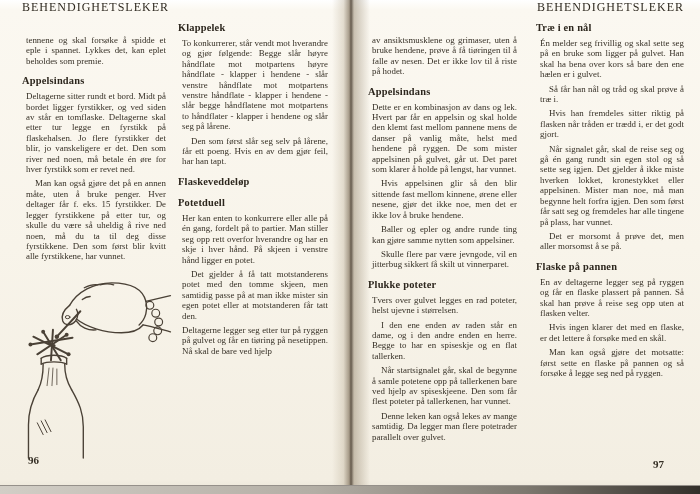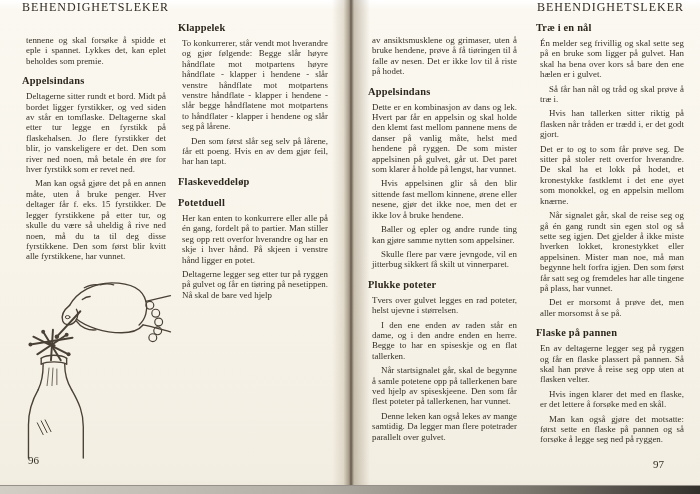--- a/index.html
+++ b/index.html
@@ -40,21 +40,21 @@
   #col-r2{left:536px;top:22px;width:152px;}
   .col p{margin:4px;}
   .col p.ind{text-indent:9px;}
   h3.sec{
     font-size:10.4px;line-height:12px;margin:9px 0 2px 0;
     font-weight:bold;color:#2c261d;text-align:left;letter-spacing:.2px;
   }
   h3.sec.first{margin-top:0;}
   .illus{margin:14px 0 0 0;width:150px;height:186px;}
   .illus svg{display:block;}
-  .pagenum{position:absolute;font-size:11px;color:#363026;}
+  .pagenum{position:absolute;font-size:11px;color:#363026;font-weight:bold;}
   #pn-96{left:28px;top:454px;}
   #pn-97{left:653px;top:458px;}
 </style>
 </head>
 <body>
 
 <div class="running-head" id="rh-left">BEHENDIGHETSLEKER</div>
 <div class="running-head" id="rh-right">BEHENDIGHETSLEKER</div>
 
 <div class="col" id="col-l1">
@@ -127,20 +127,21 @@
   </div>
 </div>
 
 <div class="col" id="col-l2">
   <h3 class="sec first">Klappelek</h3>
   <p>To konkurrerer, står vendt mot hverandre og gjør følgende: Begge slår høyre håndflate mot motpartens høyre håndflate - klapper i hendene - slår venstre håndflate mot motpartens venstre håndflate - klapper i hendene - slår begge håndflatene mot motpartens to håndflater - klapper i hendene og slår seg på lårene.</p>
   <p class="ind">Den som først slår seg selv på lårene, får ett poeng. Hvis en av dem gjør feil, har han tapt.</p>
   <h3 class="sec">Flaskeveddeløp</h3>
   <h3 class="sec">Potetduell</h3>
   <p>Her kan enten to konkurrere eller alle på én gang, fordelt på to partier. Man stiller seg opp rett overfor hverandre og har en skje i hver hånd. På skjeen i venstre hånd ligger en potet.</p>
+  <p class="ind">Det gjelder å få tatt motstanderens potet med den tomme skjeen, men samtidig passe på at man ikke mister sin egen potet eller at motstanderen får tatt den.</p>
   <p>Deltagerne legger seg etter tur på ryggen på gulvet og får en tiøring på nesetippen. Nå skal de bare ved hjelp</p>
 </div>
 
 <div class="col" id="col-r1">
   <p>av ansiktsmusklene og grimaser, uten å bruke hendene, prøve å få tiøringen til å falle av nesen. Det er ikke lov til å riste på hodet.</p>
   <h3 class="sec">Appelsindans</h3>
   <p>Dette er en kombinasjon av dans og lek. Hvert par får en appelsin og skal holde den klemt fast mellom pannene mens de danser på vanlig måte, helst med hendene på ryggen. De som mister appelsinen på gulvet, går ut. Det paret som klarer å holde på lengst, har vunnet.</p>
   <p class="ind">Hvis appelsinen glir så den blir sittende fast mellom kinnene, ørene eller nesene, gjør det ikke noe, men det er ikke lov å bruke hendene.</p>
   <p class="ind">Baller og epler og andre runde ting kan gjøre samme nytten som appelsiner.</p>
   <p class="ind">Skulle flere par være jevngode, vil en jitterbug sikkert få skilt ut vinnerparet.</p>
@@ -148,22 +149,21 @@
   <p>Tvers over gulvet legges en rad poteter, helst ujevne i størrelsen.</p>
   <p class="ind">I den ene enden av raden står en dame, og i den andre enden en herre. Begge to har en spiseskje og en flat tallerken.</p>
   <p class="ind">Når startsignalet går, skal de begynne å samle potetene opp på tallerkenen bare ved hjelp av spiseskjeene. Den som får flest poteter på tallerkenen, har vunnet.</p>
   <p class="ind">Denne leken kan også lekes av mange samtidig. Da legger man flere potetrader parallelt over gulvet.</p>
 </div>
 
 <div class="col" id="col-r2">
   <h3 class="sec first">Træ i en nål</h3>
   <p>Én melder seg frivillig og skal sette seg på en bruke som ligger på gulvet. Han skal ha bena over kors så bare den ene hælen er i gulvet.</p>
   <p class="ind">Så får han nål og tråd og skal prøve å træ i.</p>
-  <p class="ind">Hvis han tallerken sitter riktig på flasken når tråden er trædd i, er det godt gjort.</p>
-  <p>Det er to og to som får prøve seg. De sitter på stoler rett overfor hverandre. De skal ha et lokk på hodet, et kronestykke fastklemt i det ene øyet som monokkel, og en appelsin mellom knærne.</p>
+  <p class="ind">Hvis han fremdeles sitter riktig på flasken når tråden er trædd i, er det godt gjort.</p>
   <p class="ind">Når signalet går, skal de reise seg og gå én gang rundt sin egen stol og så sette seg igjen. Det gjelder å ikke miste hverken lokket, kronestykket eller appelsinen. Mister man noe, må man begynne helt forfra igjen. Den som først får satt seg og fremdeles har alle tingene på plass, har vunnet.</p>
   <p class="ind">Det er morsomt å prøve det, men aller morsomst å se på.</p>
   <h3 class="sec">Flaske på pannen</h3>
   <p>En av deltagerne legger seg på ryggen og får en flaske plassert på pannen. Så skal han prøve å reise seg opp uten at flasken velter.</p>
   <p class="ind">Hvis ingen klarer det med en flaske, er det lettere å forsøke med en skål.</p>
   <p class="ind">Man kan også gjøre det motsatte: først sette en flaske på pannen og så forsøke å legge seg ned på ryggen.</p>
 </div>
 
 <div class="pagenum" id="pn-96">96</div>
 <div class="pagenum" id="pn-97">97</div>

